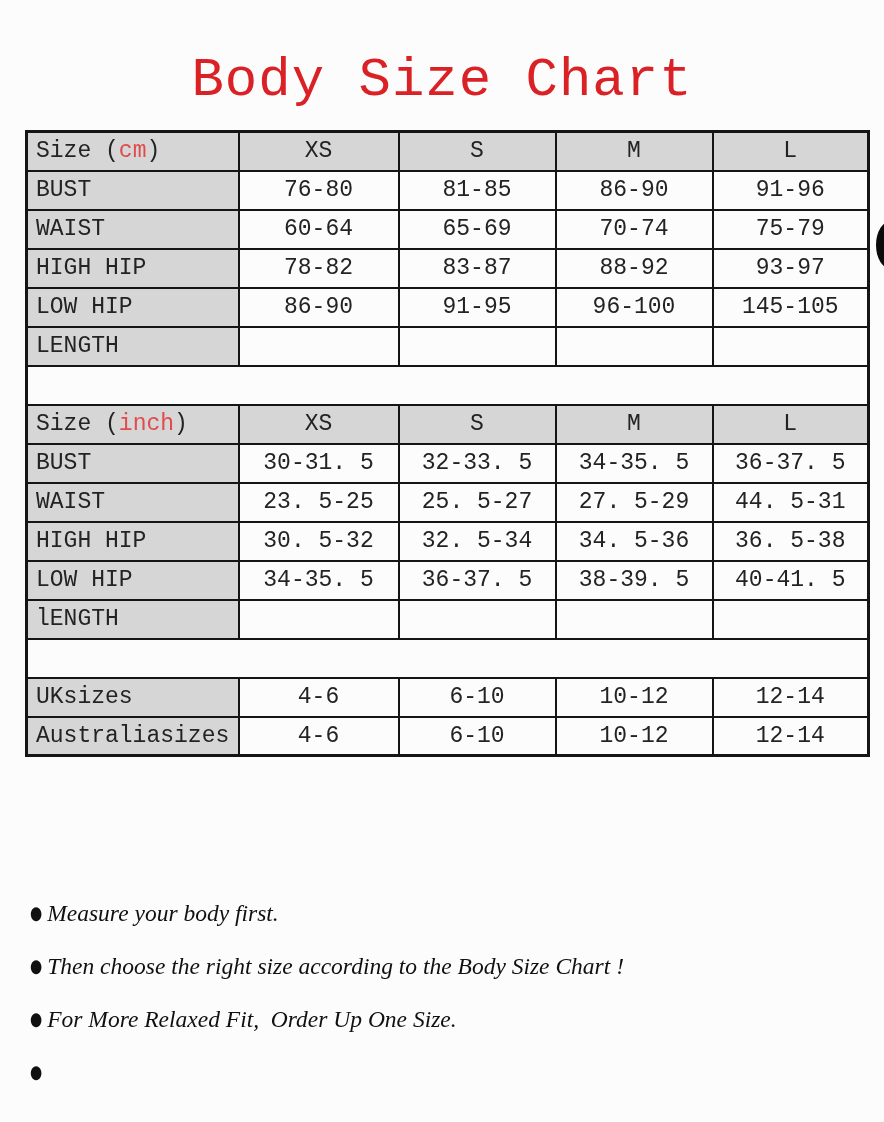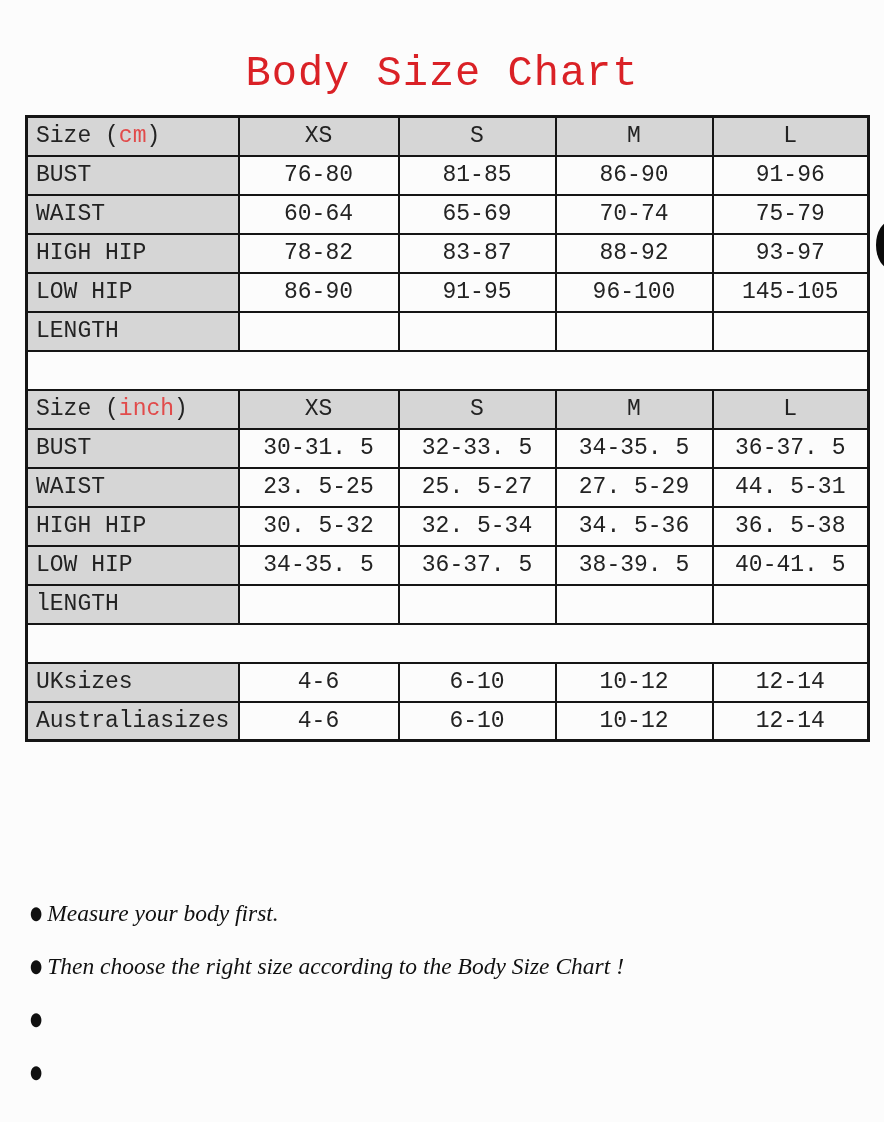--- a/index.html
+++ b/index.html
@@ -13,25 +13,25 @@
   html,body{ margin:0; padding:0; }
   body{
     width:884px; height:1122px; position:relative;
     background:#fcfcfc; overflow:hidden;
     font-family:"Liberation Mono", monospace;
   }
   .page-title{
     position:absolute; top:50px; left:0; width:884px; margin:0;
     text-align:center; font-weight:normal;
     font-family:"Liberation Mono", monospace;
-    font-size:42px; letter-spacing:1px;
+    font-size:54px; letter-spacing:1px;
     color:var(--title-red);
   }
   table.size-table{
-    position:absolute; left:25px; top:115px; width:842px;
+    position:absolute; left:25px; top:130px; width:842px;
     border-collapse:collapse; table-layout:fixed;
     border:3px solid var(--border-black);
     padding-left:16px;
   }
   table.size-table td{
     border:2px solid var(--border-black);
     height:39px; font-size:23px; color:var(--ink);
     white-space:pre; overflow:hidden;
   }
   .gray-cell{ background:var(--header-gray); }
@@ -182,15 +182,15 @@
     <td class="value-cell">12-14</td>
   </tr>
 </tbody>
   </table>
 
 <div class="black-dot-artifact"></div>
 
 <ul class="notes">
   <li class="note"><span class="bullet-icon">●</span><span>Measure your body first.</span></li>
   <li class="note"><span class="bullet-icon">●</span><span>Then choose the right size according to the Body Size Chart !</span></li>
-  <li class="note"><span class="bullet-icon">●</span></li>
+  <li class="note"><span class="bullet-icon">●</span><span>For More Relaxed Fit,  Order Up One Size.</span></li>
   <li class="note"><span class="bullet-icon">●</span></li>
 </ul>
 
 </body></html>

